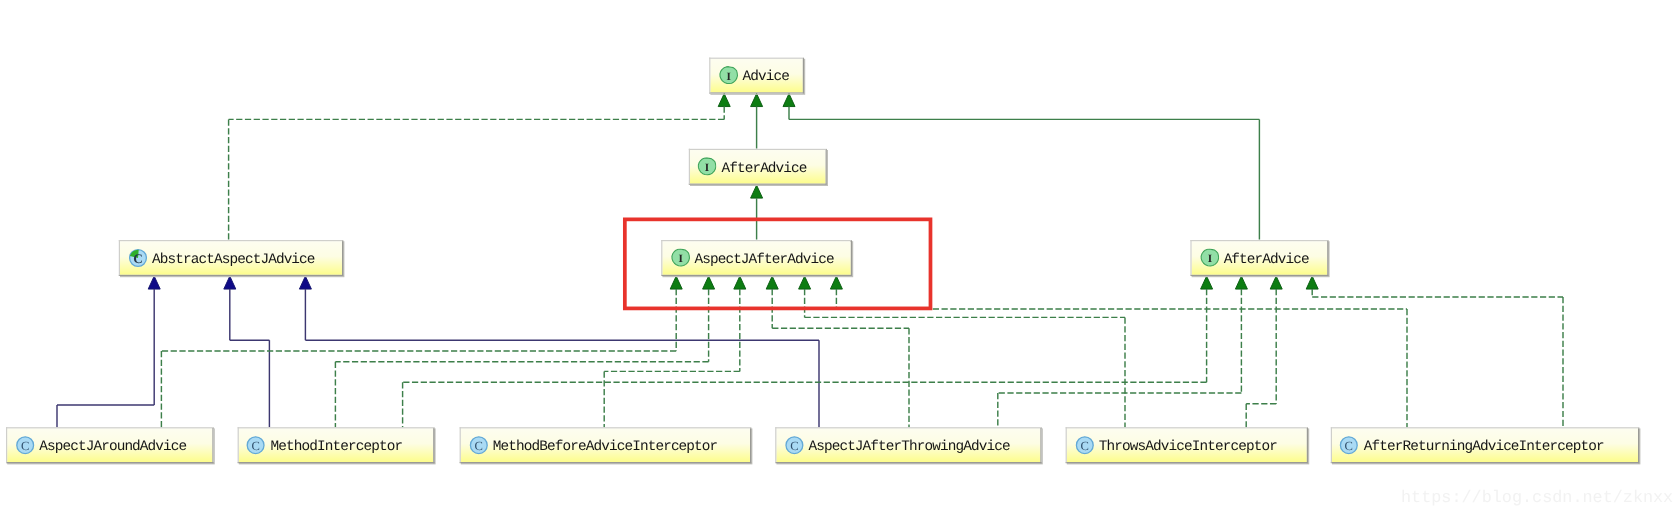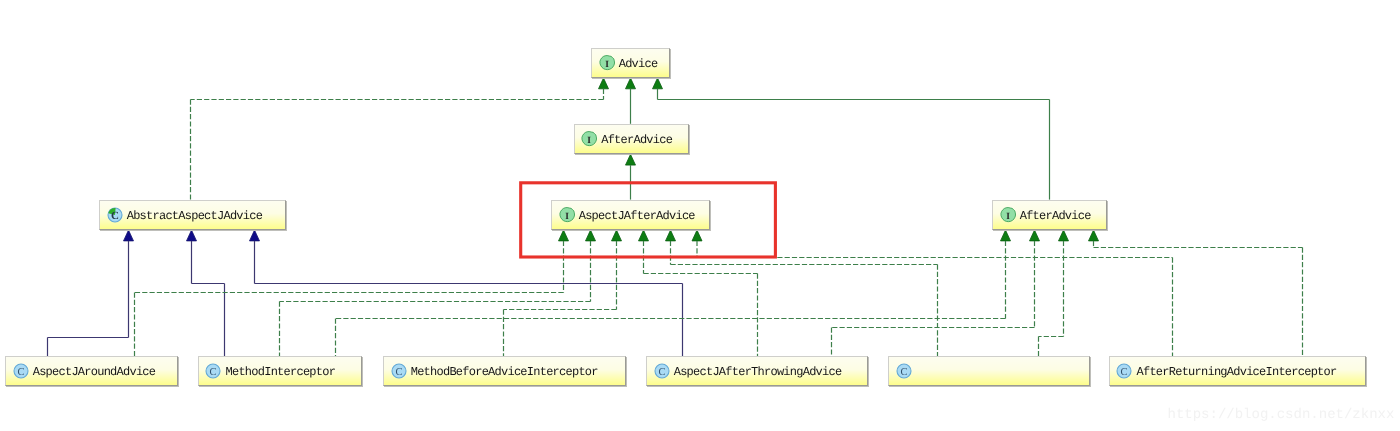--- a/index.html
+++ b/index.html
@@ -153,20 +153,21 @@
           <circle cx="8" cy="8" r="7" fill="#a9daf4" stroke="#63a9d6" stroke-width="1.1"></circle>
           <text x="8" y="11.8" font-family="Liberation Serif,serif" font-size="10.5" text-anchor="middle" fill="#31506c">C</text>
         </svg>
         <span class="lbl">AspectJAfterThrowingAdvice</span>
       </div>
       <div class="node" style="left: 888px; top: 356px; width: 201.5px; height: 30px;">
         <svg class="ic" width="16" height="16" viewBox="0 0 16 16">
           <circle cx="8" cy="8" r="7" fill="#a9daf4" stroke="#63a9d6" stroke-width="1.1"></circle>
           <text x="8" y="11.8" font-family="Liberation Serif,serif" font-size="10.5" text-anchor="middle" fill="#31506c">C</text>
         </svg>
+        <span class="lbl">ThrowsAdviceInterceptor</span>
       </div>
       <div class="node" style="left: 1108.8px; top: 356px; width: 257.7px; height: 30px;">
         <svg class="ic" width="16" height="16" viewBox="0 0 16 16">
           <circle cx="8" cy="8" r="7" fill="#a9daf4" stroke="#63a9d6" stroke-width="1.1"></circle>
           <text x="8" y="11.8" font-family="Liberation Serif,serif" font-size="10.5" text-anchor="middle" fill="#31506c">C</text>
         </svg>
         <span class="lbl">AfterReturningAdviceInterceptor</span>
       </div>
     </div>
   <svg class="layer" id="hl" viewBox="0 0 1400 431">

